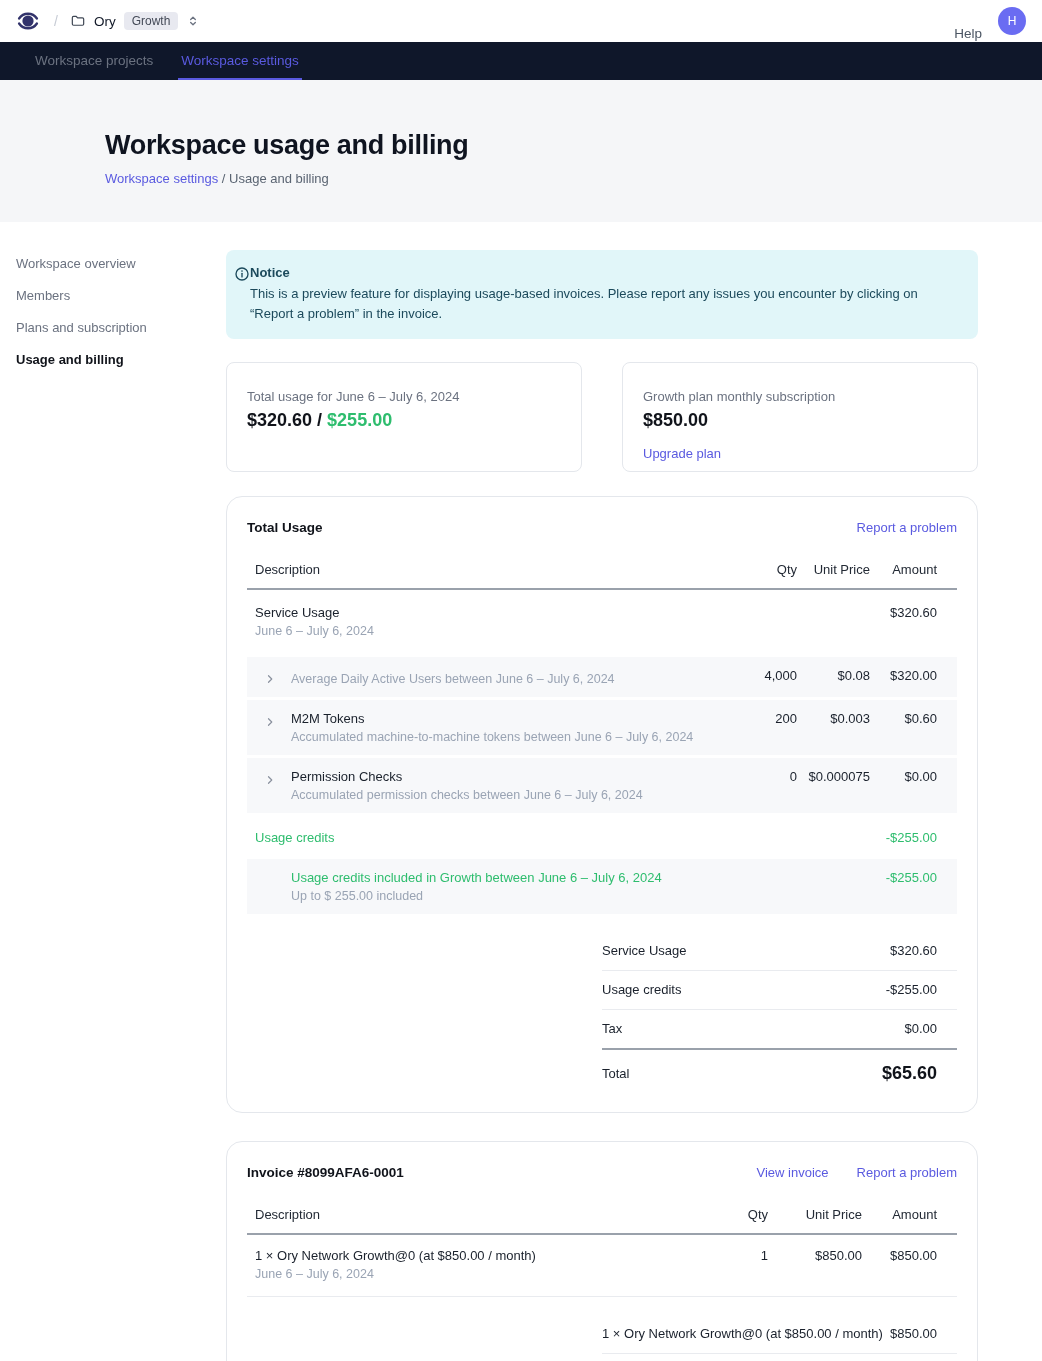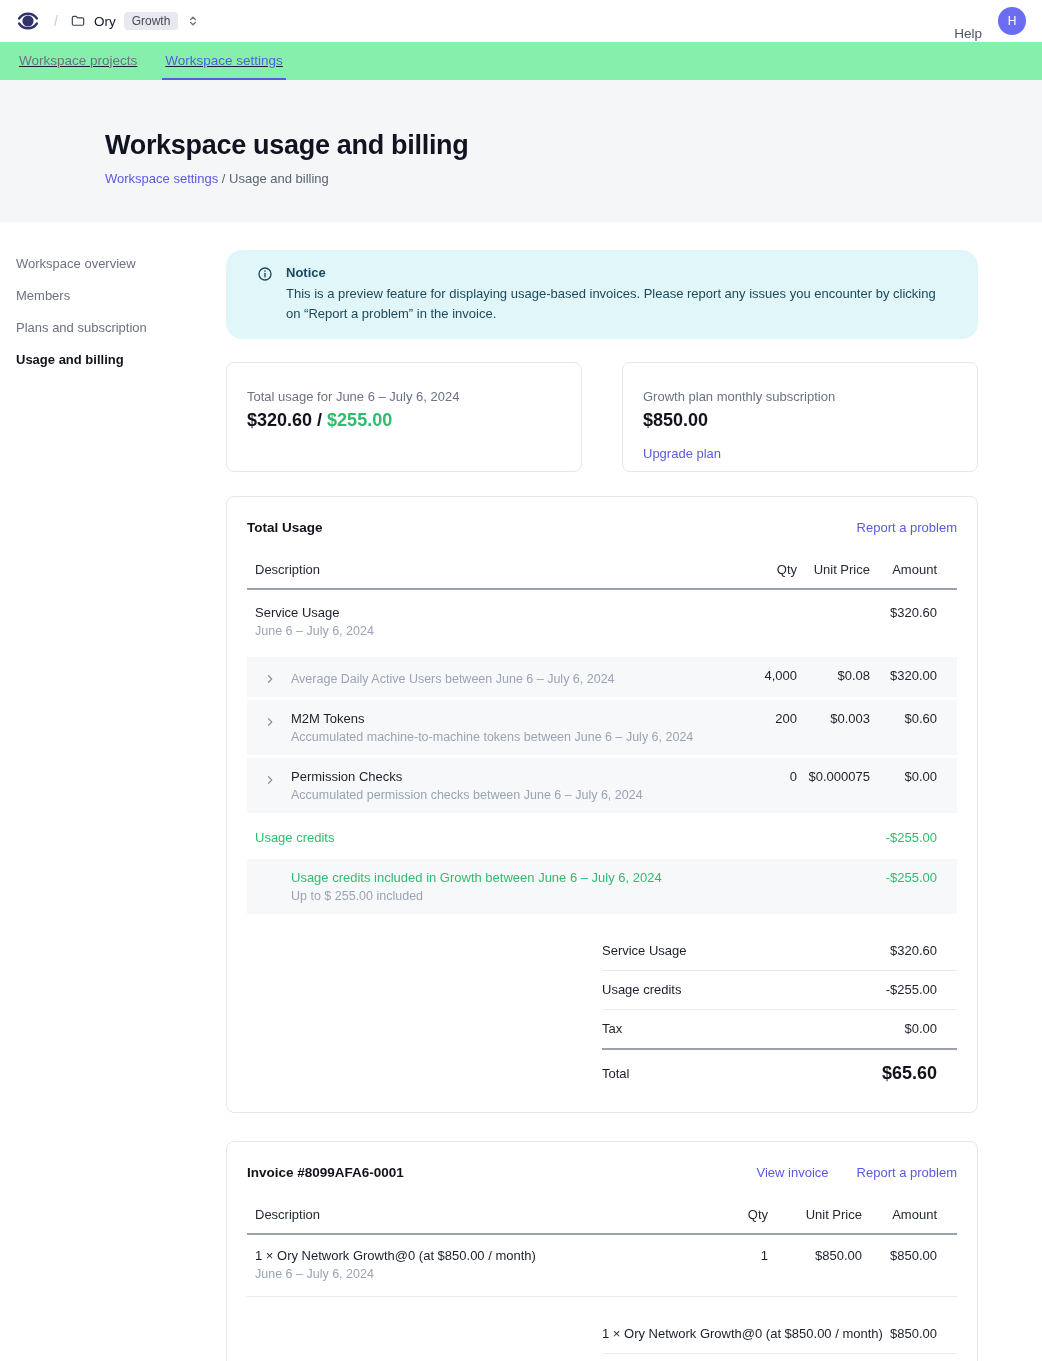--- a/index.html
+++ b/index.html
@@ -18,50 +18,50 @@
   .logo{display:flex;align-items:center;cursor:pointer;}
   .crumb-sep{color:#c6cbd4;margin:0 12px 0 14px;font-size:14px;}
   .ws-switch{display:flex;align-items:center;gap:8px;cursor:pointer;}
   .ws-name{font-size:13.5px;color:#111827;font-weight:500;}
   .badge{background:#e8e9f0;color:#434956;font-size:12px;padding:2px 8px;border-radius:4px;}
   .topbar-right{margin-left:auto;display:flex;align-items:center;gap:16px;}
   .help{color:#4b5563;font-size:13.5px;cursor:pointer;margin-top:25px;}
   .avatar{width:28px;height:28px;border-radius:50%;background:#6a6cf2;color:#fff;
     display:flex;align-items:center;justify-content:center;font-size:12px;font-weight:500;cursor:pointer;}
   
-  .tabs{display:flex;padding:0 16px;height:38px;background:#86efac;text-decoration:underline;}
+  .tabs{display:flex;padding:0 32px;height:38px;background:#0f172a;}
   .tab{display:flex;align-items:center;padding:0 3px;margin-right:22px;font-size:13.5px;
     color:var(--muted);font-weight:500;border-bottom:2px solid transparent;cursor:pointer;}
   .tab.active{color:var(--accent);border-bottom-color:var(--accent);}
   
   .hero{background:var(--hero);padding:50px 0 36px 105px;}
   .hero h1{margin:0;font-size:27px;font-weight:700;color:#0f1420;letter-spacing:-0.3px;}
   .breadcrumb{margin-top:10px;font-size:13px;color:#5a6472;}
   .breadcrumb .bc-link{color:var(--accent);cursor:pointer;}
   
   .content{display:flex;align-items:flex-start;}
   .sidebar{width:226px;padding:30px 0 0 16px;flex:none;}
   .side-item{padding:4px 0;margin-bottom:9px;font-size:13px;color:var(--muted);cursor:pointer;}
   .side-item.active{color:#10131a;font-weight:700;}
   .main{width:752px;flex:none;padding:28px 0 16px;}
   
-  .notice{background:var(--noticebg);color:var(--noticetext);border-radius:16px;
-    padding:15px 31px;display:flex;gap:13px;}
+  .notice{background:var(--noticebg);color:var(--noticetext);border-radius:8px;
+    padding:15px 8px;display:flex;}
   .notice-icon{margin-top:1px;flex:none;color:var(--noticetext);}
   .notice-title{font-weight:700;font-size:13px;margin-bottom:4px;}
   .notice-body{font-size:13px;line-height:1.55;max-width:706px;}
   
   .stats{display:flex;gap:40px;margin-top:23px;border-radius:24px;}
   .stat-card{width:364px;height:110px;border:1px solid var(--border);border-radius:8px;padding:26px 20px 0;}
   .stat-label{color:var(--muted);font-size:13px;}
   .stat-value{margin-top:6px;font-size:18px;font-weight:600;color:#10131a;}
   .stat-value .green{color:var(--green);}
   .stat-action{margin-top:15px;font-size:13px;color:var(--accent);cursor:pointer;display:inline-block;}
   
-  .card{border:1px solid var(--border);border-radius:8px;margin-top:24px;padding-bottom:26px;background:#fff;}
+  .card{border:1px solid var(--border);border-radius:16px;margin-top:24px;padding-bottom:26px;background:#fff;}
   .card-head{display:flex;align-items:center;padding:23px 20px 19px;}
   .card-title{font-size:13.5px;font-weight:700;color:#10131a;flex:1;}
   .card-links{display:flex;gap:28px;}
   .link{color:var(--accent);font-size:13px;cursor:pointer;}
   .tbl{margin:0 20px;}
   .trow{display:grid;}
   .usage-cols{grid-template-columns:1fr 80px 73px 87px;}
   .invoice-cols{grid-template-columns:1fr 62px 94px 95px;}
   .thead{border-bottom:2px solid var(--divdark);}
   .th{font-size:13px;font-weight:500;color:#232a35;padding:8px 0 11px;}

